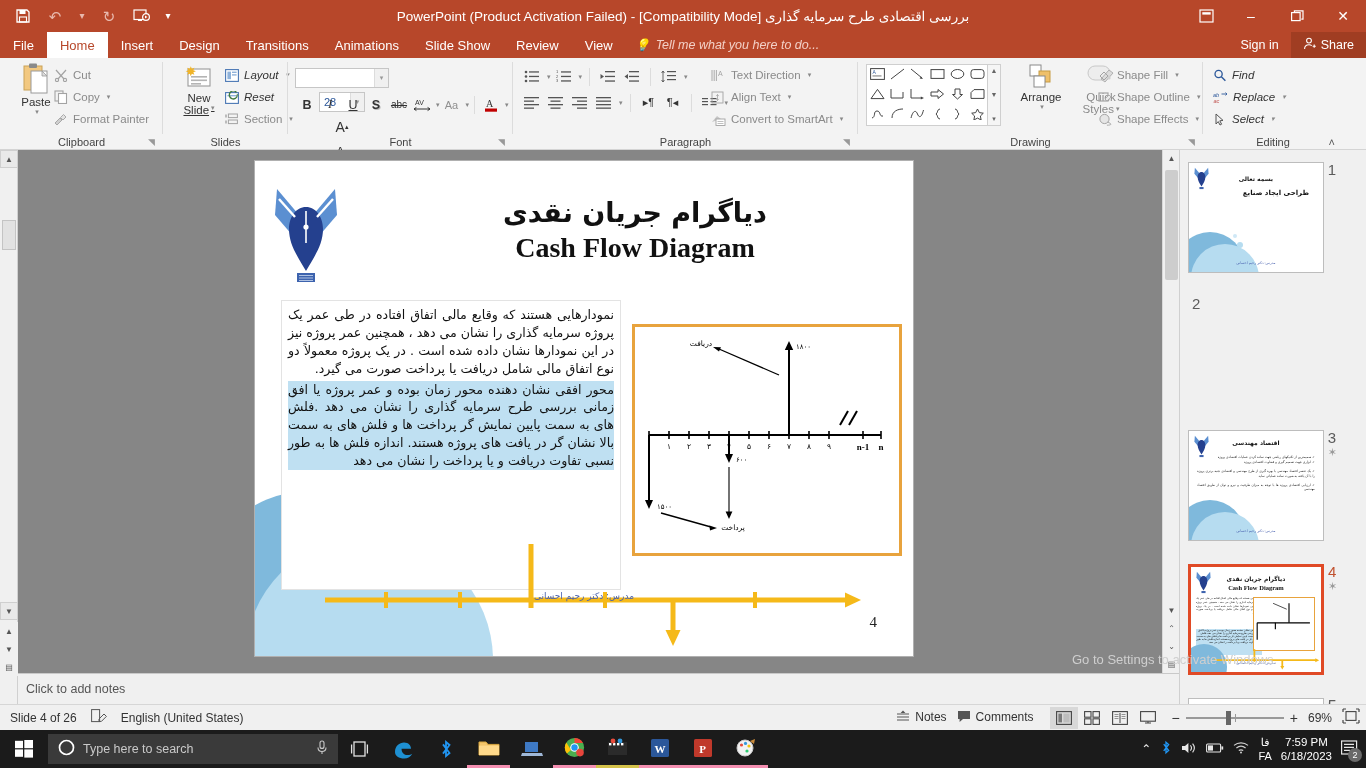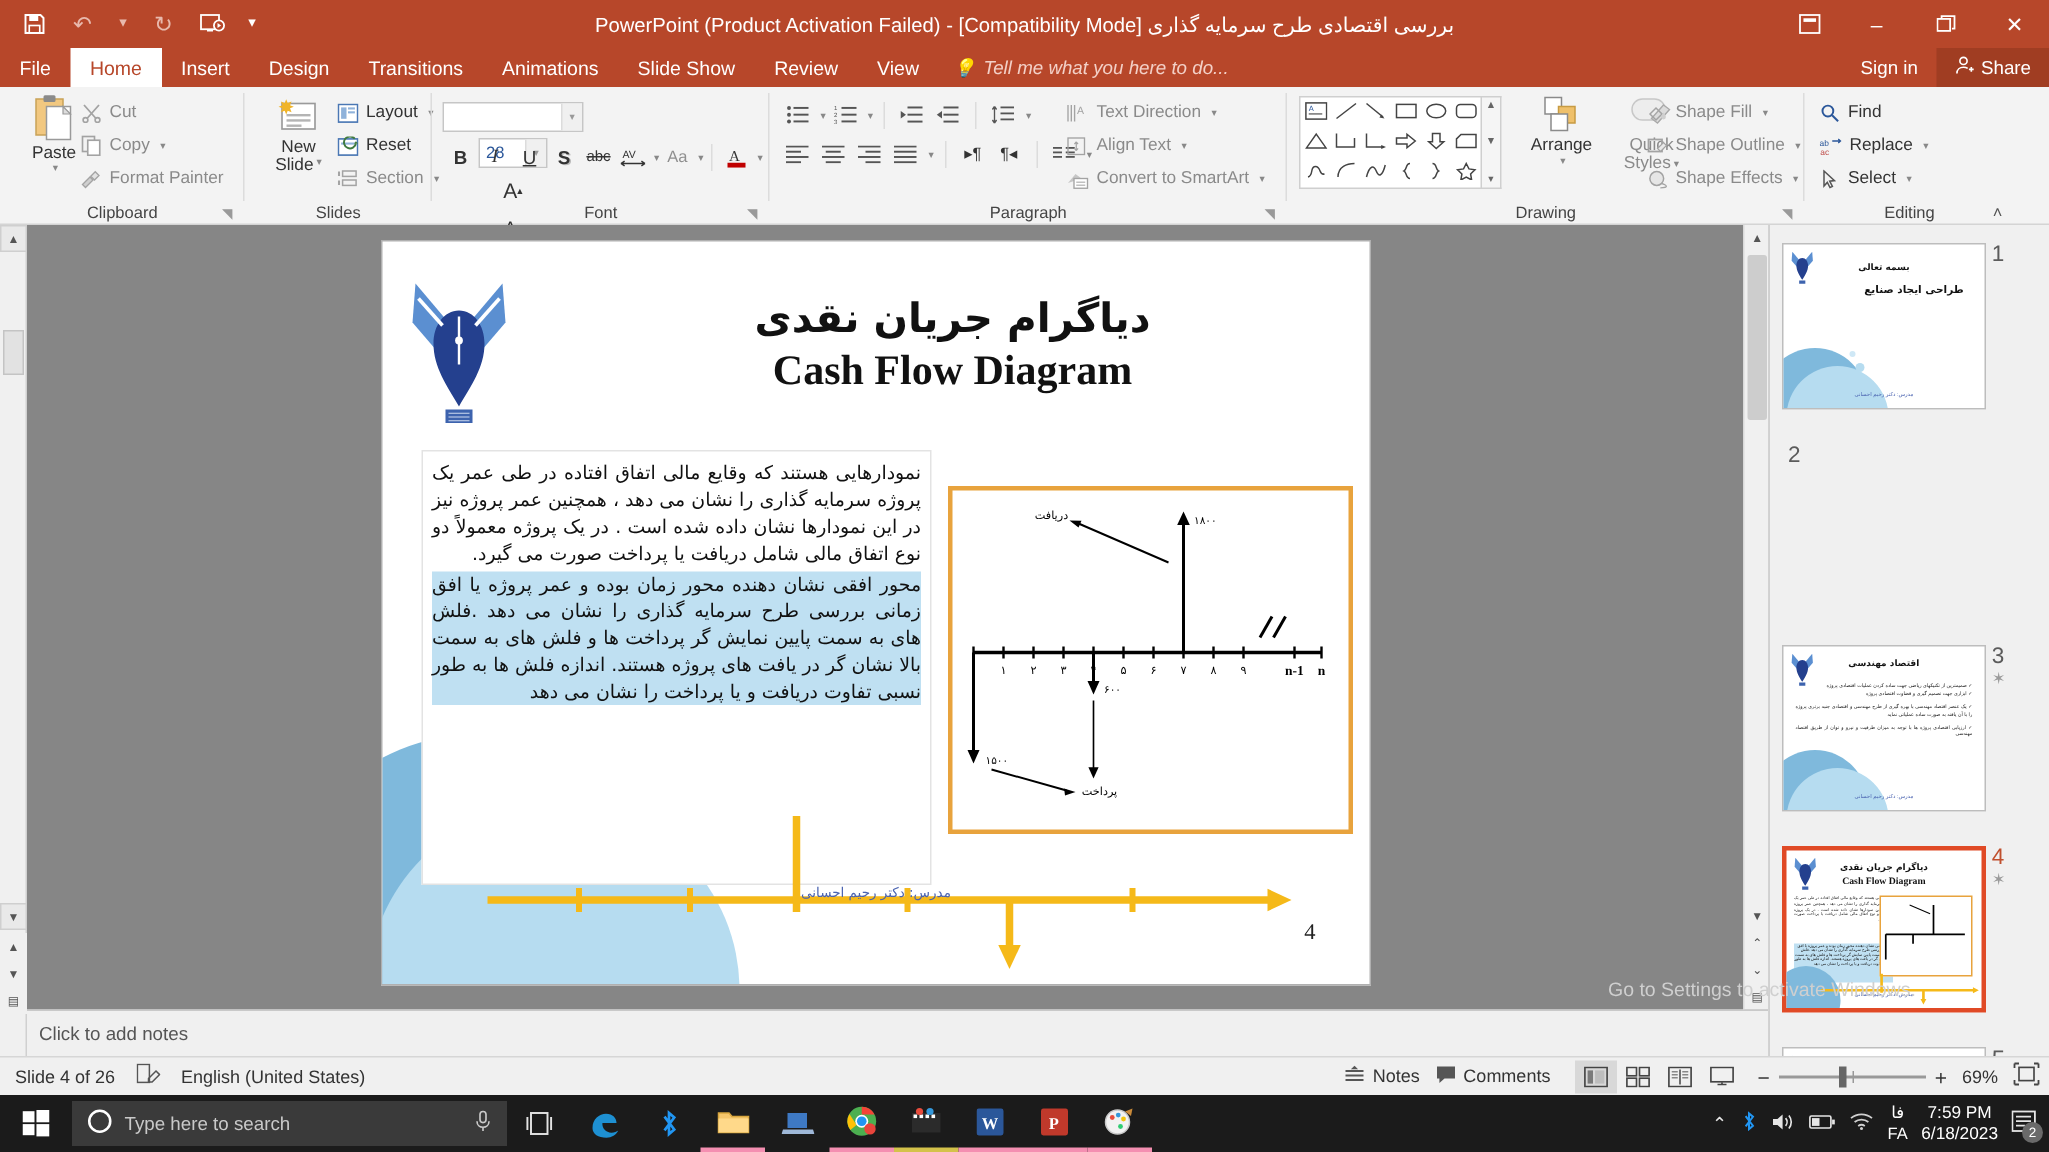--- a/index.html
+++ b/index.html
@@ -71,21 +71,21 @@
   .dlg-launcher { position: absolute; bottom: 3px; font-size: 9px; color: #999; }
 
   .big-btn {
     display: flex; flex-direction: column; align-items: center; justify-content: flex-start;
     font-size: 11.5px; color: #333; width: 56px;
   }
   .sm-item {
     display: flex; align-items: center; gap: 5px; font-size: 11.5px;
     color: #8a8a8a; height: 22px; white-space: nowrap;
   }
-  .sm-item.on { color: #333; }
+  .sm-item.on { color: #333; font-style: italic; }
   .ico { display: inline-flex; align-items: center; justify-content: center; }
   .caret { font-size: 7px; color: #888; margin-left: 2px; }
 
   
   .fontbox {
     width: 94px; height: 20px; background: #fff; border: 1px solid #c6c6c6;
     display: flex; align-items: center; justify-content: space-between; font-size: 11px;
   }
   .fontbox .v { padding-left: 4px; color: #2b579a; }
   .fontbox .dd { width: 14px; text-align: center; color: #999; font-size: 7px;
@@ -412,21 +412,21 @@
           <span class="ico">
             <svg width="30" height="28" viewBox="0 0 30 28">
                 <rect x="4" y="5" width="22" height="17" fill="#fff" stroke="#9a9a9a" stroke-width="1.1"></rect>
                 <rect x="7" y="12" width="16" height="1.6" fill="#b4b4b4"></rect>
                 <rect x="7" y="15.5" width="16" height="1.6" fill="#b4b4b4"></rect>
                 <rect x="7" y="19" width="10" height="1.6" fill="#b4b4b4"></rect>
                 <path d="M7 2.5l1.2 3 3-1.2-1.2 3 3 1.2-3 1.2 1.2 3-3-1.2-1.2 3-1.2-3-3 1.2 1.2-3-3-1.2 3-1.2-1.2-3 3 1.2z" fill="#f0b429" transform="scale(.85) translate(1,0)"></path>
               </svg>
           </span>
           <span>New</span>
-          <span style="display:flex;align-items:flex-start;">
+          <span style="display:flex;align-items:flex-start;text-decoration:underline;">
             <span>Slide</span>
             <span class="caret">▾</span>
           </span>
         </div>
       </div>
       <div style="position:absolute; left:62px; top:6px;">
         <div class="sm-item on">
           <span class="ico">
             <svg width="14" height="13" viewBox="0 0 14 13">
                 <rect x="0.6" y="0.6" width="12.8" height="11.8" fill="#fff" stroke="#4a77b4" stroke-width="1.1"></rect>

